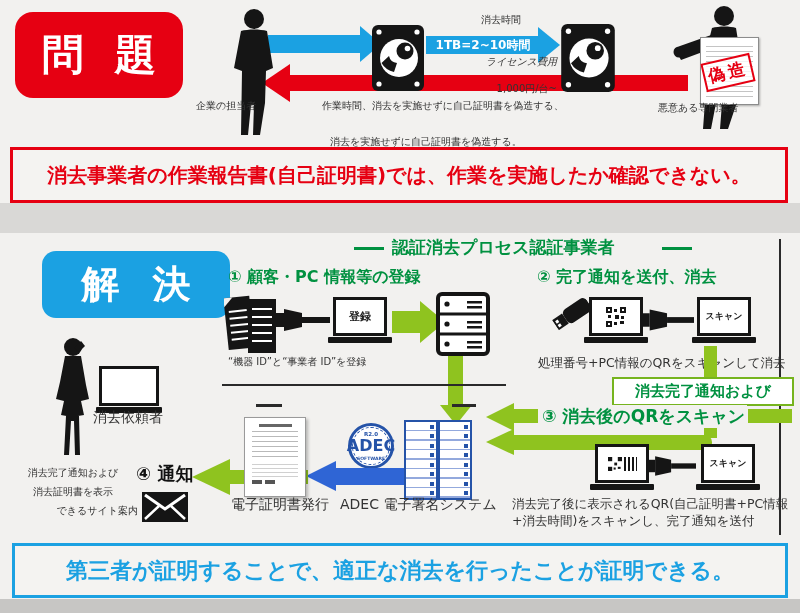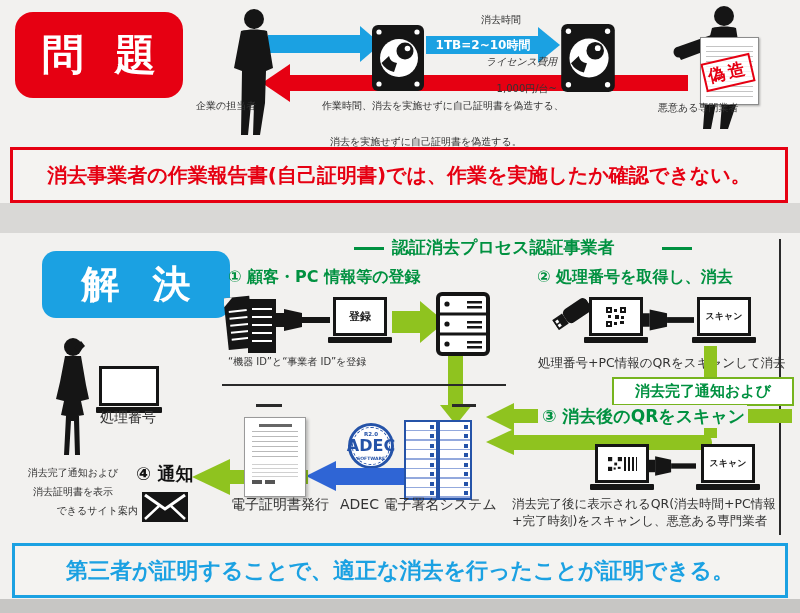--- a/index.html
+++ b/index.html
@@ -133,21 +133,21 @@
       <circle cx="25" cy="10" r="9"></circle>
       <path d="M31 15 L37 9 L33 4 L26 11 Z"></path>
       <path d="M17 19 L33 19 L38 48 L41 62 L33 64 L36 78 L24 80 L13 78 L16 64 L8 62 L12 45 Z"></path>
       <path d="M18 79 L16 118 L21 118 L23 84 L26 84 L27 118 L32 118 L31 79 Z"></path>
     </g>
   </svg>
   <div class="laptop" style="left:96px;top:366px;">
     <div class="lap-scr" style="width:54px;height:34px;"></div>
     <div class="lap-base" style="width:66px;"></div>
   </div>
-  <div class="cap" style="left:78px;top:409px;width:100px;text-align:center;font-size:14px;">処理番号</div>
+  <div class="cap" style="left:78px;top:409px;width:100px;text-align:center;font-size:14px;">消去依頼者</div>
 
   <div class="gt" style="left:228px;top:267px;font-size:16px;">① 顧客・PC 情報等の登録</div>
   <svg class="abs" style="left:224px;top:293px;" width="54" height="62" viewBox="0 0 54 62">
     <g transform="rotate(-6 14 30)">
       <rect x="2" y="4" width="26" height="52" fill="#151515"></rect>
       <path d="M2 4 L11 4 L2 13 Z" fill="#f2f1ef"></path>
       <g stroke="#fff" stroke-width="2">
         <line x1="6" y1="18" x2="24" y2="18"></line>
           <line x1="6" y1="25" x2="24" y2="25"></line>
         <line x1="6" y1="32" x2="24" y2="32"></line>
@@ -190,21 +190,21 @@
       <circle cx="11" cy="32" r="2.6"></circle>
         <rect x="31" y="29" width="15" height="2.5"></rect>
         <rect x="31" y="34" width="15" height="2.5"></rect>
       <circle cx="11" cy="52" r="2.6"></circle>
         <rect x="31" y="49" width="15" height="2.5"></rect>
         <rect x="31" y="54" width="15" height="2.5"></rect>
     </g>
   </svg>
   <div class="cap" style="left:228px;top:355px;">“機器 ID”と“事業者 ID”を登録</div>
 
-  <div class="gt" style="left:537px;top:267px;font-size:16px;">② 処理番号を取得し、消去</div>
+  <div class="gt" style="left:537px;top:267px;font-size:16px;">② 完了通知を送付、消去</div>
   <svg class="abs" style="left:552px;top:305px;transform:rotate(-34deg);" width="40" height="18" viewBox="0 0 40 18">
     <g fill="#151515">
       <rect x="0" y="3" width="12" height="12"></rect>
       <rect x="12" y="1" width="28" height="16" rx="5"></rect>
     </g>
     <rect x="2" y="5.5" width="3" height="3" fill="#fff"></rect>
       <rect x="2" y="10" width="3" height="3" fill="#fff"></rect>
   </svg>
   <div class="laptop" style="left:584px;top:297px;">
     <div class="lap-scr">
@@ -325,20 +325,20 @@
       <path d="M8 4 L26 8 L26 22 L8 26 Z"></path>
       <rect x="26" y="12" width="28" height="6"></rect>
     </g>
   </svg>
   <div class="laptop" style="left:696px;top:444px;">
     <div class="lap-scr">
         <span style="font-size:9px;">スキャン</span>
       </div>
     <div class="lap-base"></div>
   </div>
-  <div class="cap" style="left:512px;top:496px;font-size:12.5px;">消去完了後に表示されるQR(消去時間+PC情報</div>
-  <div class="cap" style="left:512px;top:513px;font-size:12.5px;">+完了時刻)をスキャンし、悪意ある専門業者</div>
+  <div class="cap" style="left:512px;top:496px;font-size:12.5px;">消去完了後に表示されるQR(自己証明書+PC情報</div>
+  <div class="cap" style="left:512px;top:513px;font-size:12.5px;">+消去時間)をスキャンし、完了通知を送付</div>
 
   <div class="banner" style="left:12px;top:543px;width:770px;height:49px;border:3px solid var(--blue);color:var(--blue);font-size:22px;">
     <span>第三者が証明することで、適正な消去を行ったことが証明できる。</span>
   </div>
 
 </div>
 
 </body></html>

